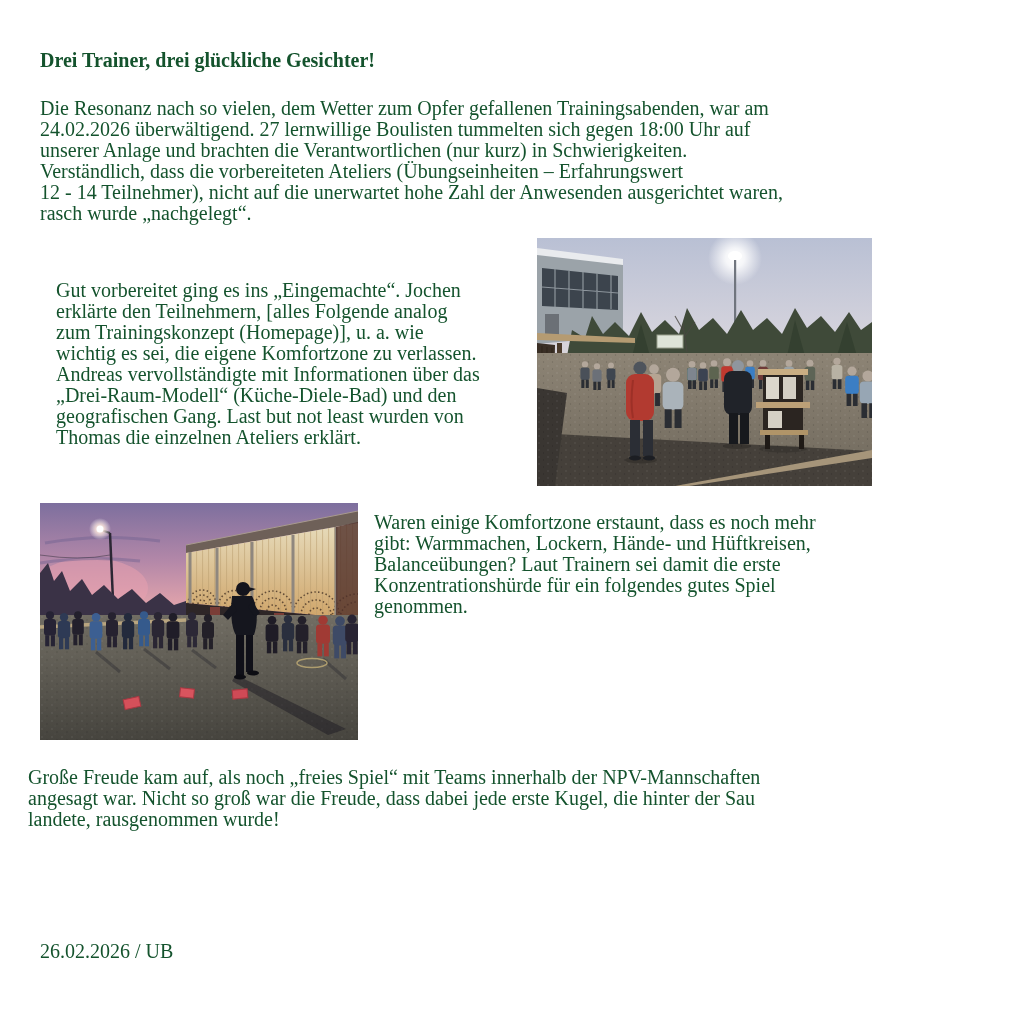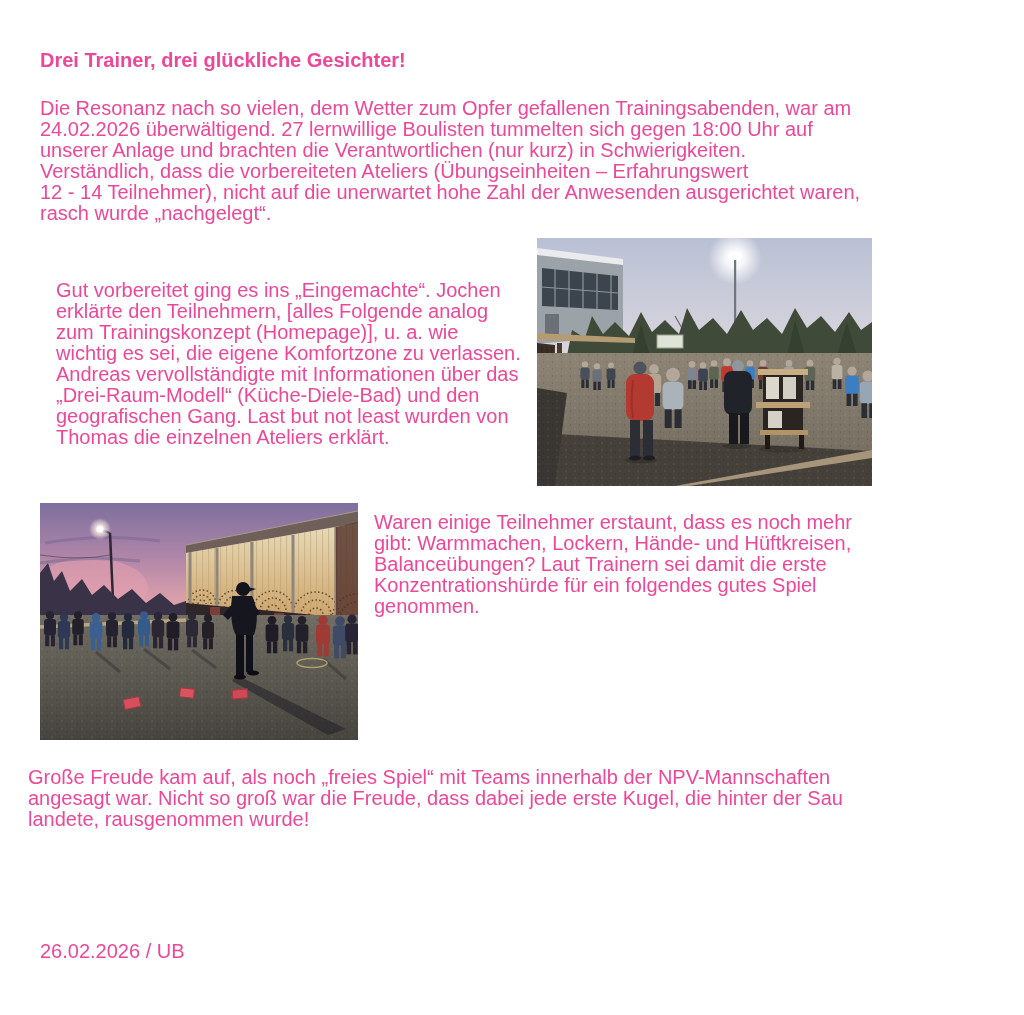--- a/index.html
+++ b/index.html
@@ -1,17 +1,17 @@
 <!DOCTYPE html>
 <html><head>
 <meta charset="utf-8">
 <style>
   html,body{margin:0;padding:0;background:#ffffff;}
   .page{position:relative;width:1024px;height:1015px;background:#ffffff;
-        font-family:Liberation Sans, sans-serif;color:#ec4899;overflow:hidden;}
+        font-family:Liberation Serif, serif;color:#14532d;overflow:hidden;}
   .title{position:absolute;left:40px;top:48px;font-size:20px;font-weight:700;line-height:24px;margin:0;}
   .para{position:absolute;margin:0;font-size:20px;line-height:21px;white-space:pre-line;}
   .p1{left:40px;top:98px;width:950px;}
   .p2{left:56px;top:280px;width:505px;}
   .p3{left:374px;top:512px;width:620px;}
   .p4{left:374px;top:663px;width:620px;}
   .p5{left:28px;top:767px;width:960px;}
   .p6{left:40px;top:867px;width:960px;}
   .p6 strong{font-weight:700;}
   .footer{left:40px;top:941px;width:400px;}
@@ -295,21 +295,21 @@
             <rect x="-7" y="-4.5" width="14" height="9" fill="#d8545e" stroke="#a83842" stroke-width="1"></rect>
           </g>
         <g transform="translate(200,191) rotate(-5)">
             <rect x="-7.5" y="-4.5" width="15" height="9" fill="#cf4a56" stroke="#a83842" stroke-width="1"></rect>
           </g>
       </g>
       <ellipse cx="272" cy="160" rx="15" ry="4.5" stroke="#c2ae76" stroke-width="1.5" fill="none" opacity="0.8"></ellipse>
     </svg>
   </figure>
 
-  <p class="para p3">Waren einige Teilnehmer erstaunt, dass es noch mehr
+  <p class="para p3">Waren einige Komfortzone erstaunt, dass es noch mehr
 gibt: Warmmachen, Lockern, Hände- und Hüftkreisen,
 Balanceübungen? Laut Trainern sei damit die erste
 Konzentrationshürde für ein folgendes gutes Spiel
 genommen.</p>
 
 
   <p class="para p5">Große Freude kam auf, als noch „freies Spiel“ mit Teams innerhalb der NPV-Mannschaften
 angesagt war. Nicht so groß war die Freude, dass dabei jede erste Kugel, die hinter der Sau
 landete, rausgenommen wurde!</p>
 

